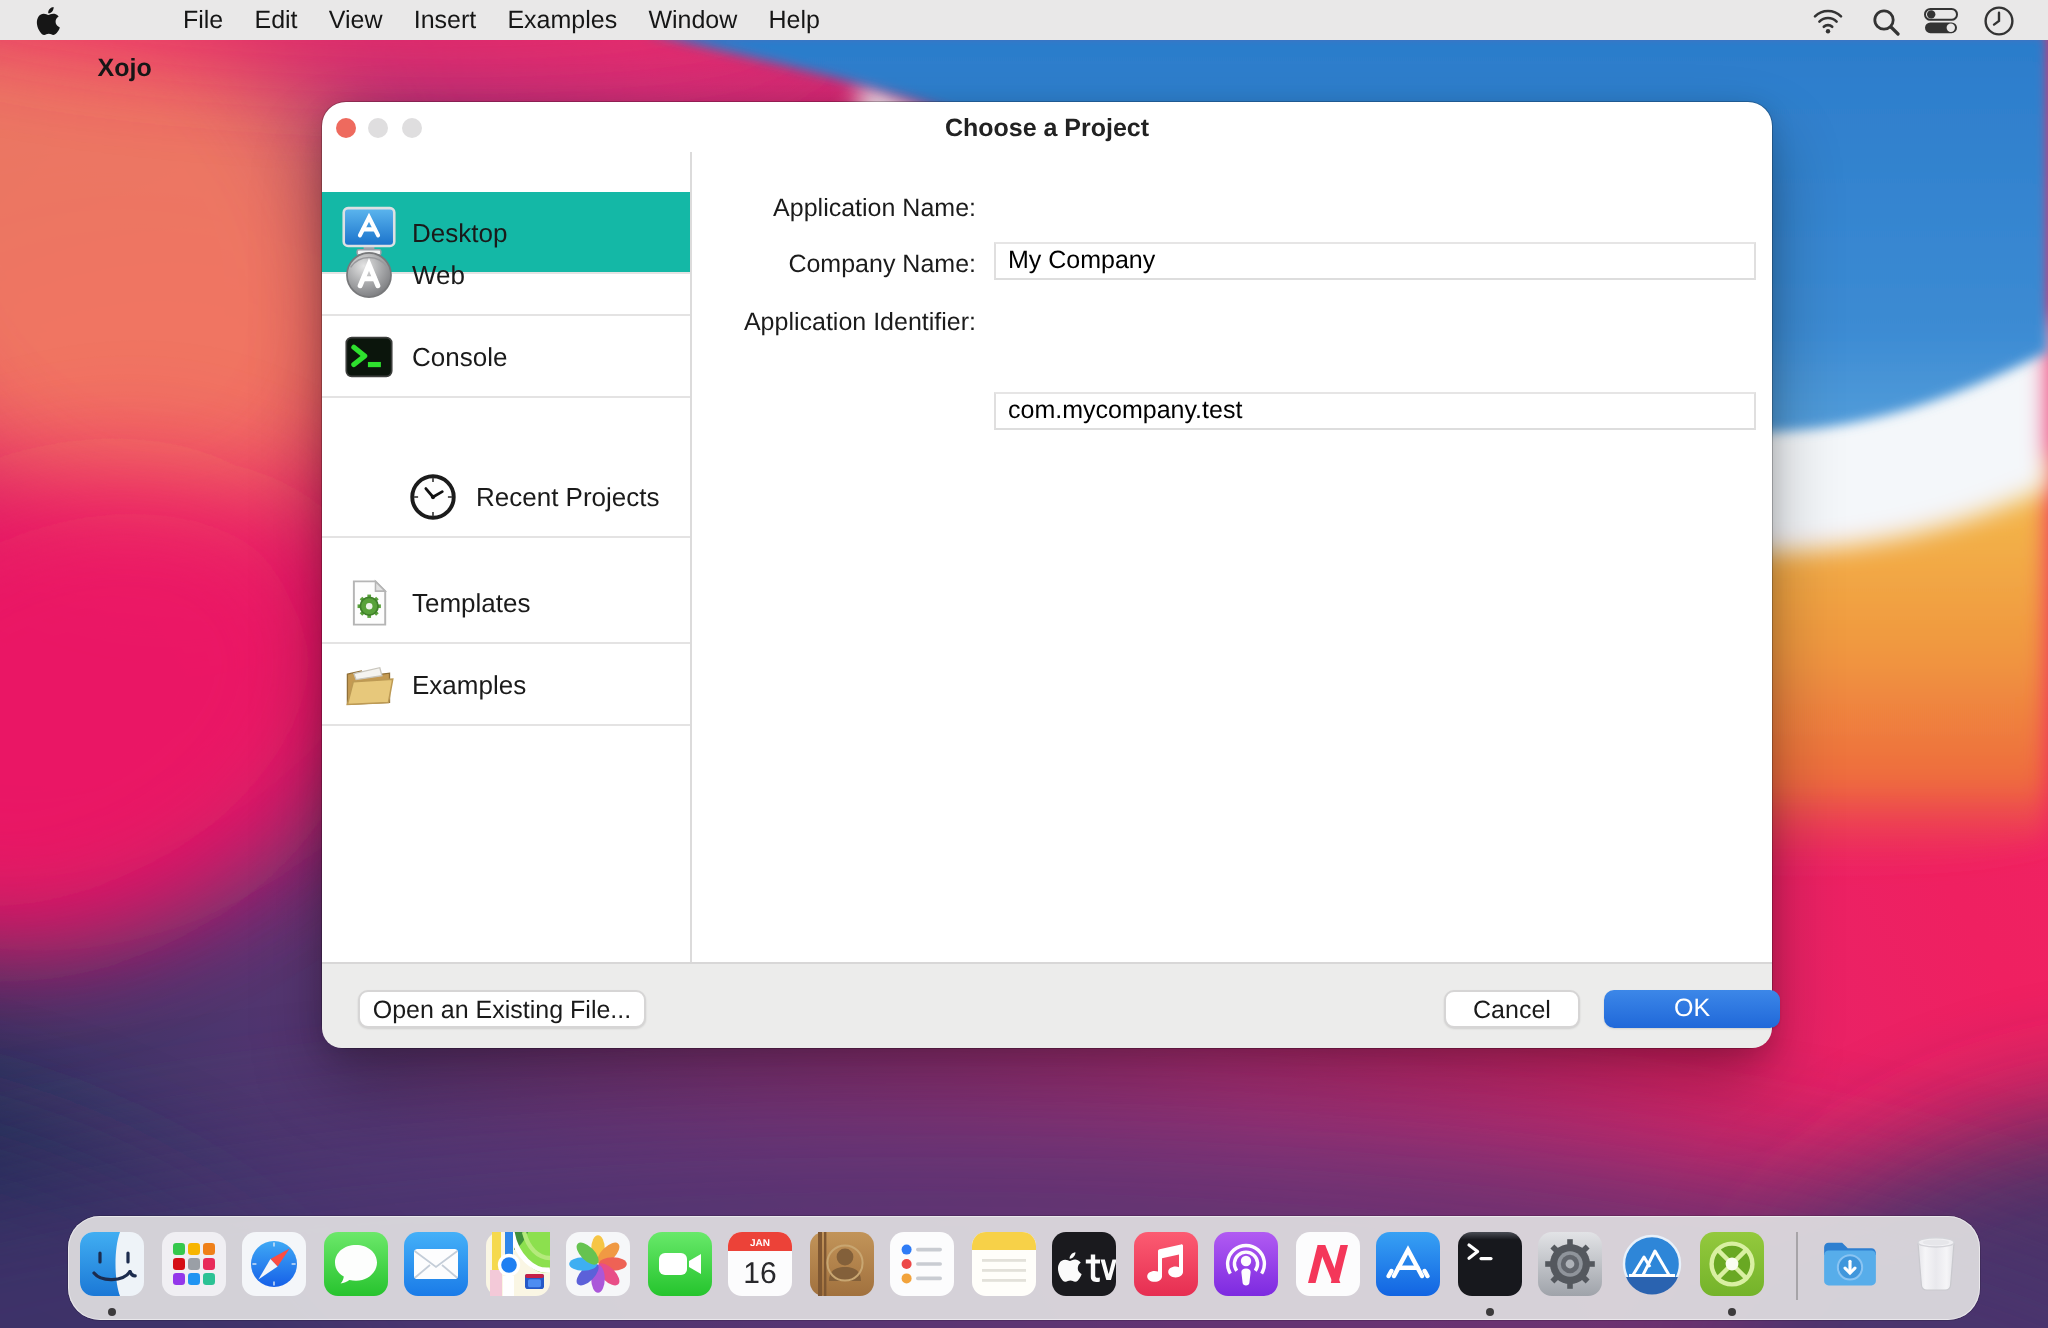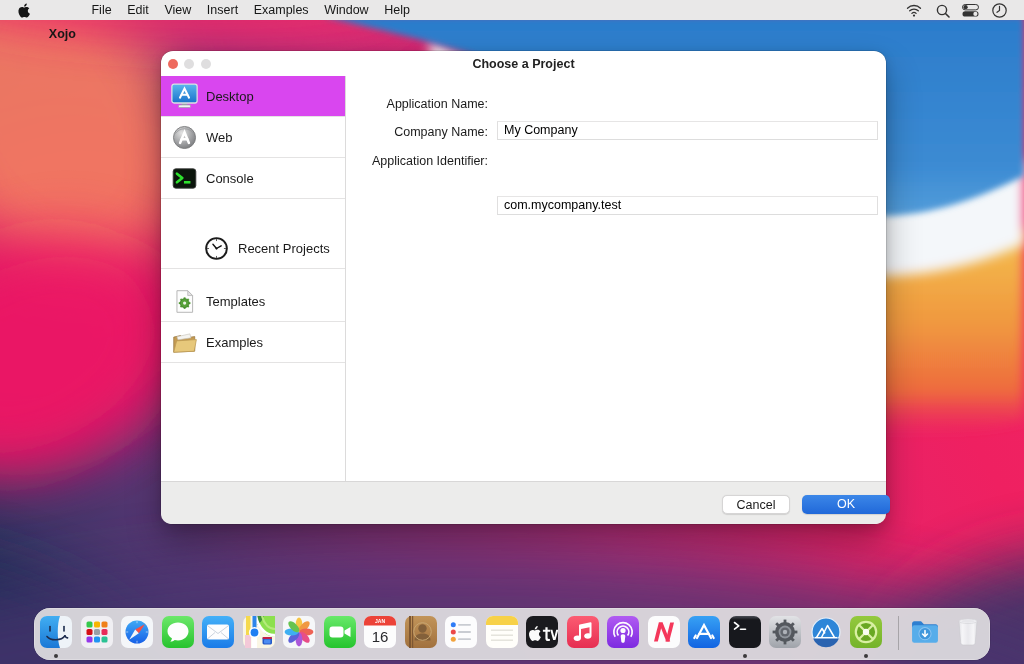--- a/index.html
+++ b/index.html
@@ -18,21 +18,21 @@
   #win { position:absolute; left:161px; top:51px; width:725px; height:473px;
     background:#fff; border-radius:12px;
     box-shadow:0 18px 35px rgba(0,0,0,.3), 0 3px 12px rgba(0,0,0,.15), 0 0 0 0.5px rgba(0,0,0,.22); }
   #titlebar { position:absolute; left:0; top:0; width:100%; height:25px; }
   #title { text-align:center; font-size:12.5px; font-weight:bold; color:#222; line-height:26px; }
   .tl { position:absolute; top:7.8px; width:10px; height:10px; border-radius:50%; }
   #sidebar { position:absolute; left:0; top:25px; width:184px; height:405px; }
   .srow { position:absolute; left:0; width:184px; height:41px; border-bottom:1px solid #e4e3e3;
     display:flex; align-items:center; font-size:13px; color:#1a1a1a; }
   .srow svg { margin-left:10px; margin-right:8px; }
-  .srow.sel { background:#d946ef; }
+  .srow.sel { background:#14b8a6;margin-top:20px; }
   #vdivider { position:absolute; left:184px; top:25px; width:1px; height:405px; background:#dcdbdb; }
   
   .flabel { position:absolute; font-size:12.5px; color:#1b1b1b; text-align:right; right:398px; }
   .ffield { position:absolute; left:336px; width:381px; height:19px; background:#fff;
     border:1px solid #e0dfdf; border-top-color:#e6e5e5; border-bottom-color:#ddd;
     font-size:12.5px; color:#000; line-height:17px; padding-left:6px; }
   .ffield.focus { border:1px solid #4a90e0; box-shadow:0 0 0 2.5px rgba(116,163,224,.8); }
   
   #footer { position:absolute; left:0; bottom:0; width:100%; height:43px; background:#ececeb;
     border-top:1px solid #d8d7d7; border-radius:0 0 10px 10px; }
@@ -228,20 +228,21 @@
   </div>
   <div id="vdivider"></div>
 
   <div class="flabel" style="top:46px;">Application Name:</div>
   <div class="flabel" style="top:74px;">Company Name:</div>
   <div class="ffield" style="top:70px;">My Company</div>
   <div class="flabel" style="top:103px;">Application Identifier:</div>
   <div class="ffield" style="top:117px;margin-top:28px;">com.mycompany.test</div>
 
   <div id="footer">
+    <div class="btn" style="left:18px; width:144px;">Open an Existing File...</div>
     <div class="btn" style="left:561px; width:68px;">Cancel</div>
     <div class="btn blue" style="left:641px; width:88px;">OK</div>
   </div>
 </div>
 
 <div id="dock"></div>
 <div id="dsep"></div>
 
 <svg class="dicon" style="left:40px" viewBox="0 0 32 32">
     <defs>

